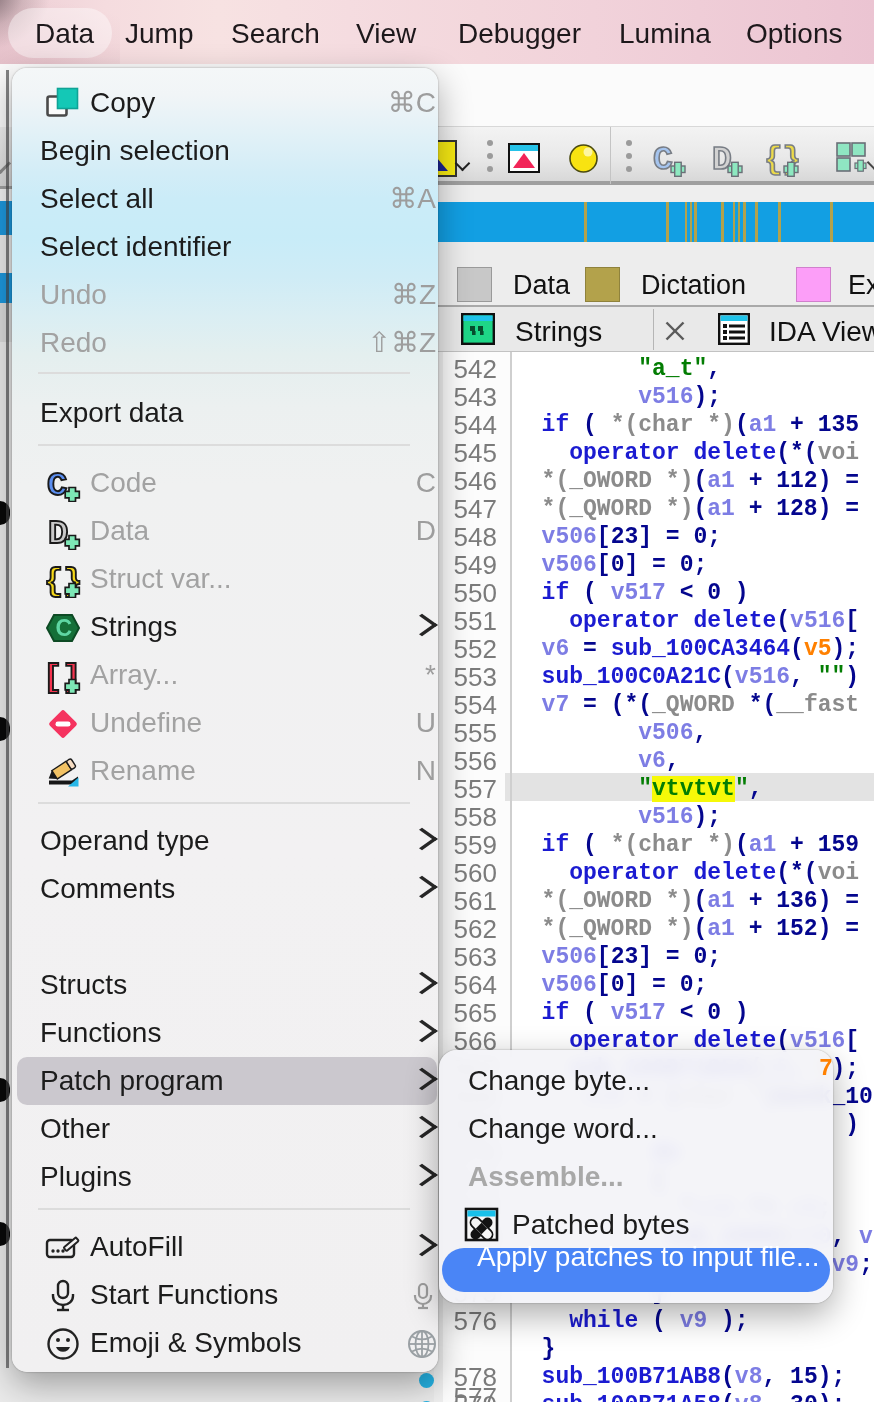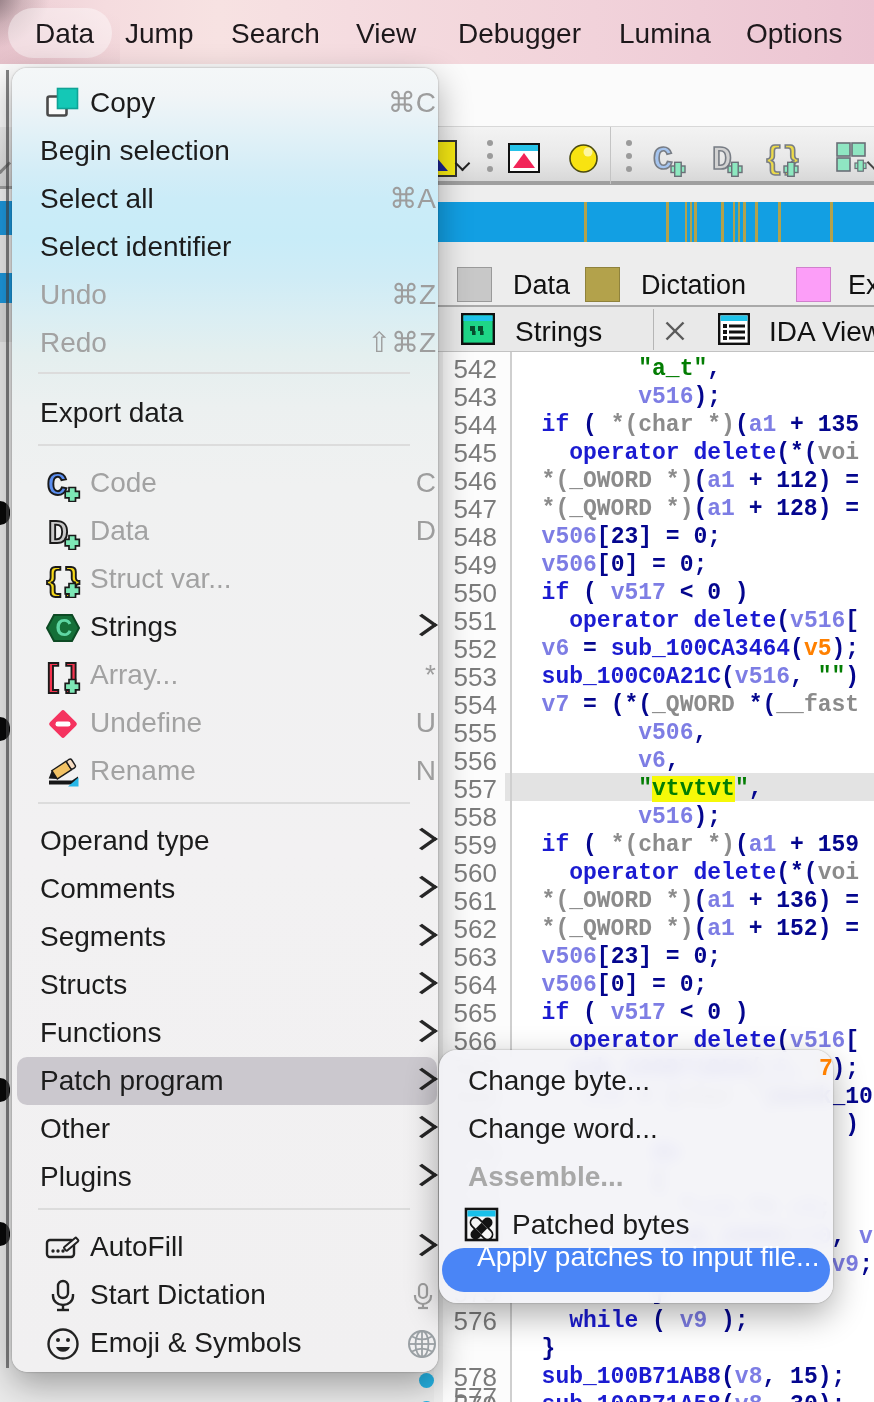--- a/index.html
+++ b/index.html
@@ -359,24 +359,20 @@
       </div>
 <div class="sep abs" style="top:734px;"></div>
 <div class="mi abs " style="top:749px;">
         <span class="t0">Operand type</span>
         <span class="chev"></span>
       </div>
 <div class="mi abs " style="top:797px;">
         <span class="t0">Comments</span>
         <span class="chev"></span>
       </div>
-<div class="mi abs " style="top:845px;">
-        <span class="t0">Segments</span>
-        <span class="chev"></span>
-      </div>
 <div class="mi abs " style="top:893px;">
         <span class="t0">Structs</span>
         <span class="chev"></span>
       </div>
 <div class="mi abs " style="top:941px;">
         <span class="t0">Functions</span>
         <span class="chev"></span>
       </div>
 <div id="patchhl" class="abs"></div>
 <div class="mi abs " style="top:989px;">
@@ -403,21 +399,21 @@
         <span class="t1">AutoFill</span>
         <span class="chev"></span>
       </div>
 <div class="mi abs " style="top:1203px;">
         <span class="icon"><svg width="36" height="36" viewBox="0 0 36 36">
             <rect x="13" y="3" width="10" height="17" rx="5" fill="none" stroke="#222" stroke-width="2.4"></rect>
             <path d="M8 16 v2 a10 9 0 0 0 20 0 v-2" fill="none" stroke="#222" stroke-width="2.4"></path>
             <line x1="18" y1="27" x2="18" y2="32" stroke="#222" stroke-width="2.4"></line>
             <line x1="12" y1="32" x2="24" y2="32" stroke="#222" stroke-width="2.4"></line>
           </svg></span>
-        <span class="t1">Start Dictation</span>
+        <span class="t1">Start Functions</span>
         <span style="position:absolute;right:18px;top:8px;"><svg width="30" height="30" viewBox="0 0 30 30">
             <rect x="11" y="2" width="8" height="14" rx="4" fill="none" stroke="#9d9d9d" stroke-width="2.2"></rect>
             <path d="M7 13 v1.5 a8 7.5 0 0 0 16 0 V13" fill="none" stroke="#9d9d9d" stroke-width="2.2"></path>
             <line x1="15" y1="22" x2="15" y2="26" stroke="#9d9d9d" stroke-width="2.2"></line>
             <line x1="10" y1="26" x2="20" y2="26" stroke="#9d9d9d" stroke-width="2.2"></line>
           </svg></span>
       </div>
 <div class="mi abs " style="top:1251px;">
         <span class="icon"><svg width="36" height="36" viewBox="0 0 36 36">
             <circle cx="18" cy="18" r="14.5" fill="none" stroke="#222" stroke-width="2.4"></circle>

